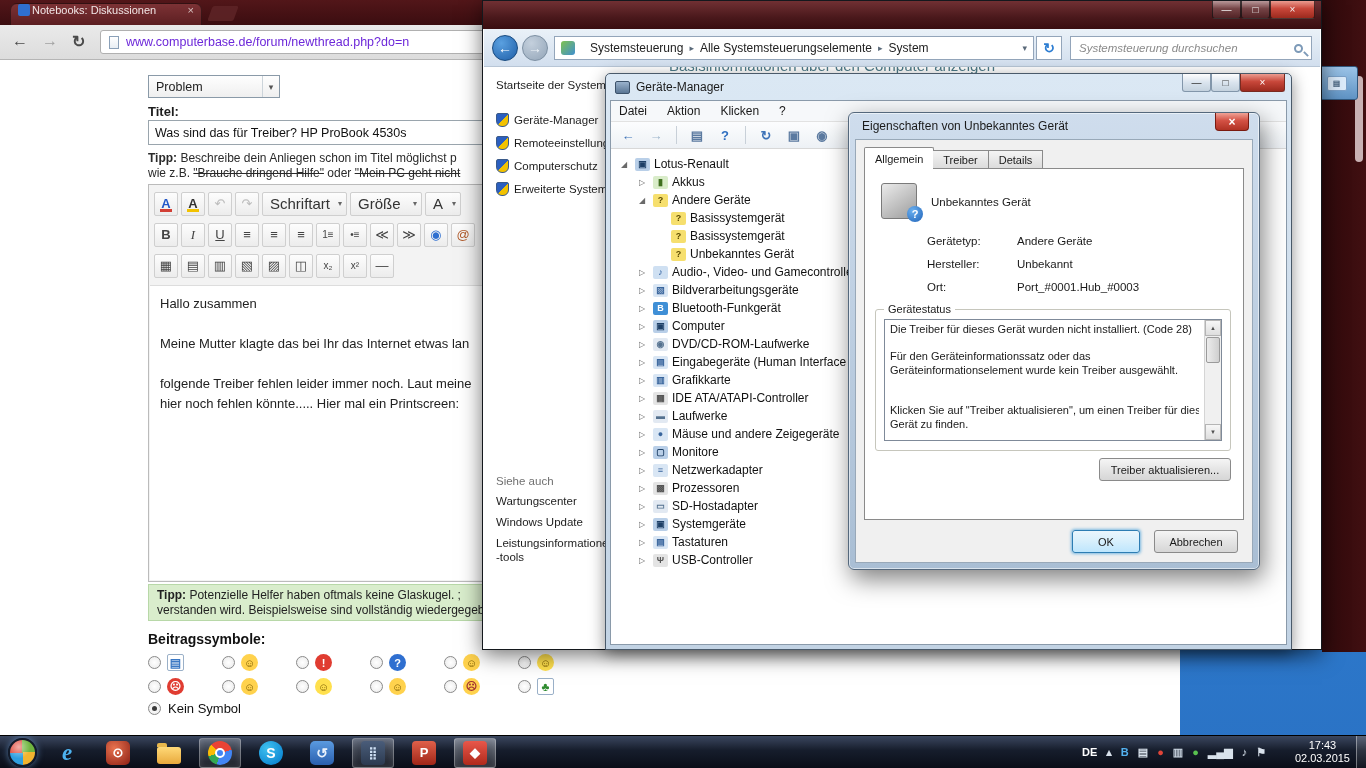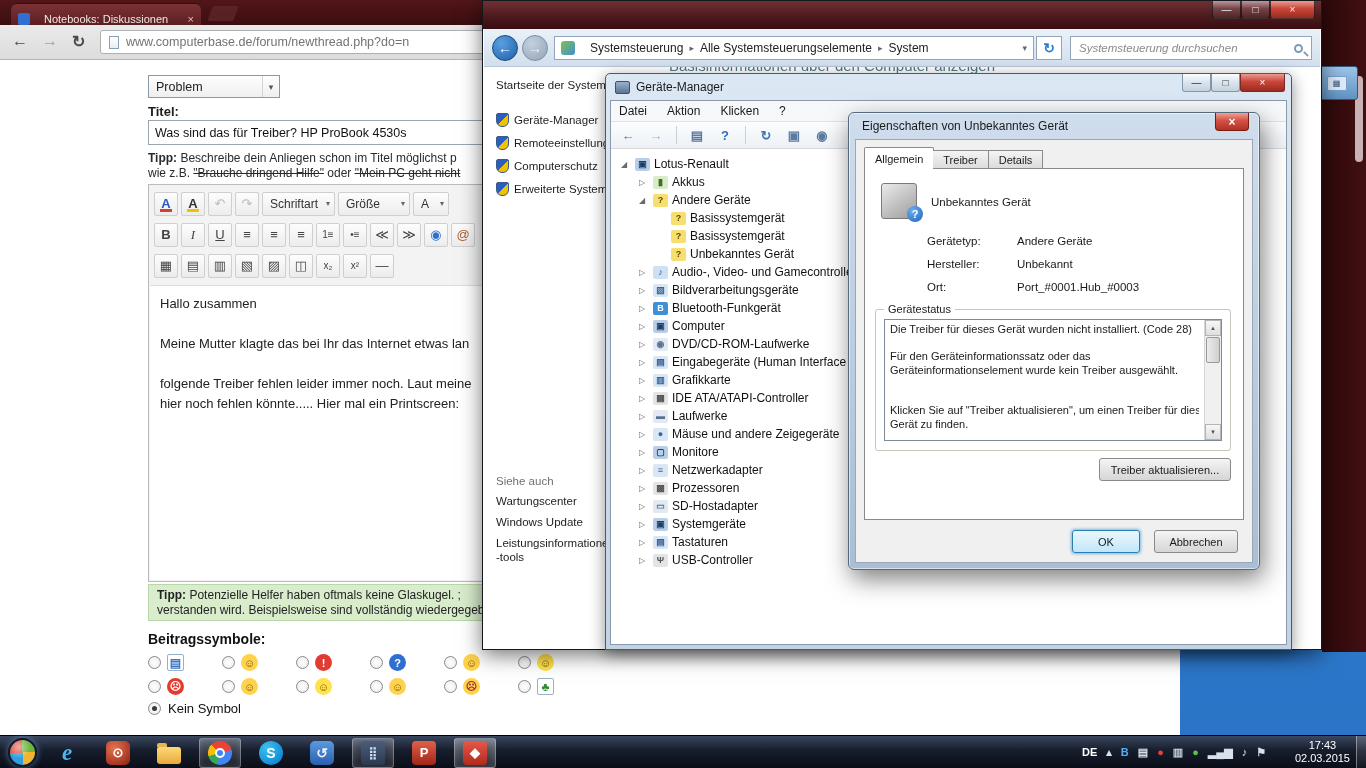--- a/index.html
+++ b/index.html
@@ -13,34 +13,34 @@
   .desk-red { position:absolute; left:1322px; top:0; width:44px; height:652px;
               background:linear-gradient(90deg,#2e090b,#410f11); }
   .desk-red-thumb { position:absolute; right:3px; top:76px; width:8px; height:86px;
               background:#c9b2b4; border-radius:4px; }
 
   
   .win-chrome { position:absolute; left:0; top:0; width:1180px; height:737px; background:#fff; }
   .c-tabbar { position:relative; height:25px; background:linear-gradient(#521619,#3b0d10); }
   .c-tab { position:absolute; left:10px; top:3px; width:192px; height:22px;
            background:linear-gradient(#7c3235,#5c1e21); border:1px solid rgba(0,0,0,.45); border-bottom:none;
-           border-radius:7px 7px 0 0; display:flex; align-items:flex-end; padding:0 7px; gap:14px; }
+           border-radius:7px 7px 0 0; display:flex; align-items:flex-start; padding:0 7px; gap:2px; }
   .c-fav { width:12px; height:12px; background:#2f6fd0; border-radius:2px; flex:none; }
   .c-tab-title { color:#f1e6e6; font-size:11px; flex:1; white-space:nowrap; overflow:hidden; }
   .c-tab-close { color:#d8c2c2; font-size:11px; }
   .c-newtab { position:absolute; left:210px; top:6px; width:26px; height:15px; background:#5e2427;
               border-radius:2px; transform:skewX(-20deg); opacity:.85; }
   .c-toolbar { position:absolute; top:25px; left:0; right:0; height:35px;
                background:linear-gradient(#eaeaea,#dcdcdc); border-bottom:1px solid #b5b5b5; }
   .c-nav { position:absolute; top:7px; font-size:16px; font-weight:bold; color:#4a4a4a; }
   .c-back { left:12px; } .c-fwd { left:42px; color:#a0a0a0; } .c-reload { left:72px; }
   .c-omni { position:absolute; left:100px; top:5px; width:950px; height:24px; background:#fff;
             border:1px solid #b0b0b0; border-radius:3px; display:flex; align-items:center; padding:0 8px; gap:7px; }
   .c-page-ic { width:10px; height:13px; border:1px solid #8aa0b8; background:linear-gradient(#fff,#e8eef4); flex:none; }
-  .c-url { font-size:12.5px; color:#737373; white-space:nowrap; }
+  .c-url { font-size:12.5px; color:#6d28d9; white-space:nowrap; }
   .c-content { position:absolute; top:60px; left:0; right:0; bottom:0; background:#fff; }
 
   .f-label { position:absolute; left:148px; font-size:13px; font-weight:bold; color:#1d1d1d; }
   .f-prefix { top:16px; } .f-title { top:44px; }
   .f-select { position:absolute; left:148px; top:15px; width:132px; height:23px; border:1px solid #8a9aa8;
               background:linear-gradient(#fefefe,#efefef); display:flex; align-items:center; padding-left:7px;
               font-size:12.5px; color:#222; }
   .f-selarrow { margin-left:auto; width:17px; height:100%; border-left:1px solid #ccd4da;
               display:flex; align-items:center; justify-content:center; font-size:9px; color:#555; }
   .f-input { position:absolute; left:148px; top:60px; width:372px; height:25px; border:1px solid #9aa5ad;
@@ -50,21 +50,21 @@
   .strike { text-decoration:line-through; }
 
   .editor { position:absolute; left:148px; top:124px; width:645px; height:398px;
             border:1px solid #bbb; background:#f3f3f3; }
   .ed-rows { padding:3px 5px 0 5px; }
   .ed-row { height:31px; display:flex; align-items:center; gap:3px; }
   .tb { min-width:24px; height:24px; padding:0 3px; display:flex; align-items:center; justify-content:center;
         font-size:13px; color:#444; background:linear-gradient(#fdfdfd,#ececec);
         border:1px solid #cfcfcf; border-radius:2px; white-space:nowrap; }
   .tb.dim { color:#bdbdbd; }
-  .tb.combo { min-width:72px; justify-content:flex-start; font-size:12px; color:#333;
+  .tb.combo { min-width:72px; justify-content:flex-start; font-size:15px; color:#333;
               position:relative; padding:0 16px 0 7px; }
   .tb.combo::after { content:"▾"; position:absolute; right:4px; font-size:8px; color:#666; }
   .tb.small { min-width:36px; }
   .tb.fontcolor { color:#2458c8; position:relative; font-weight:bold; }
   .tb.fontcolor::after { content:""; position:absolute; bottom:3px; left:5px; right:5px; height:3px; background:#d23f35; }
   .tb.bgcolor { color:#333; position:relative; font-weight:bold; }
   .tb.bgcolor::after { content:""; position:absolute; bottom:3px; left:5px; right:5px; height:3px; background:#f2c200; }
   .tb.bold { font-weight:bold; }
   .tb.italic { font-style:italic; font-family:"Liberation Serif", serif; }
   .tb.underline { text-decoration:underline; }

